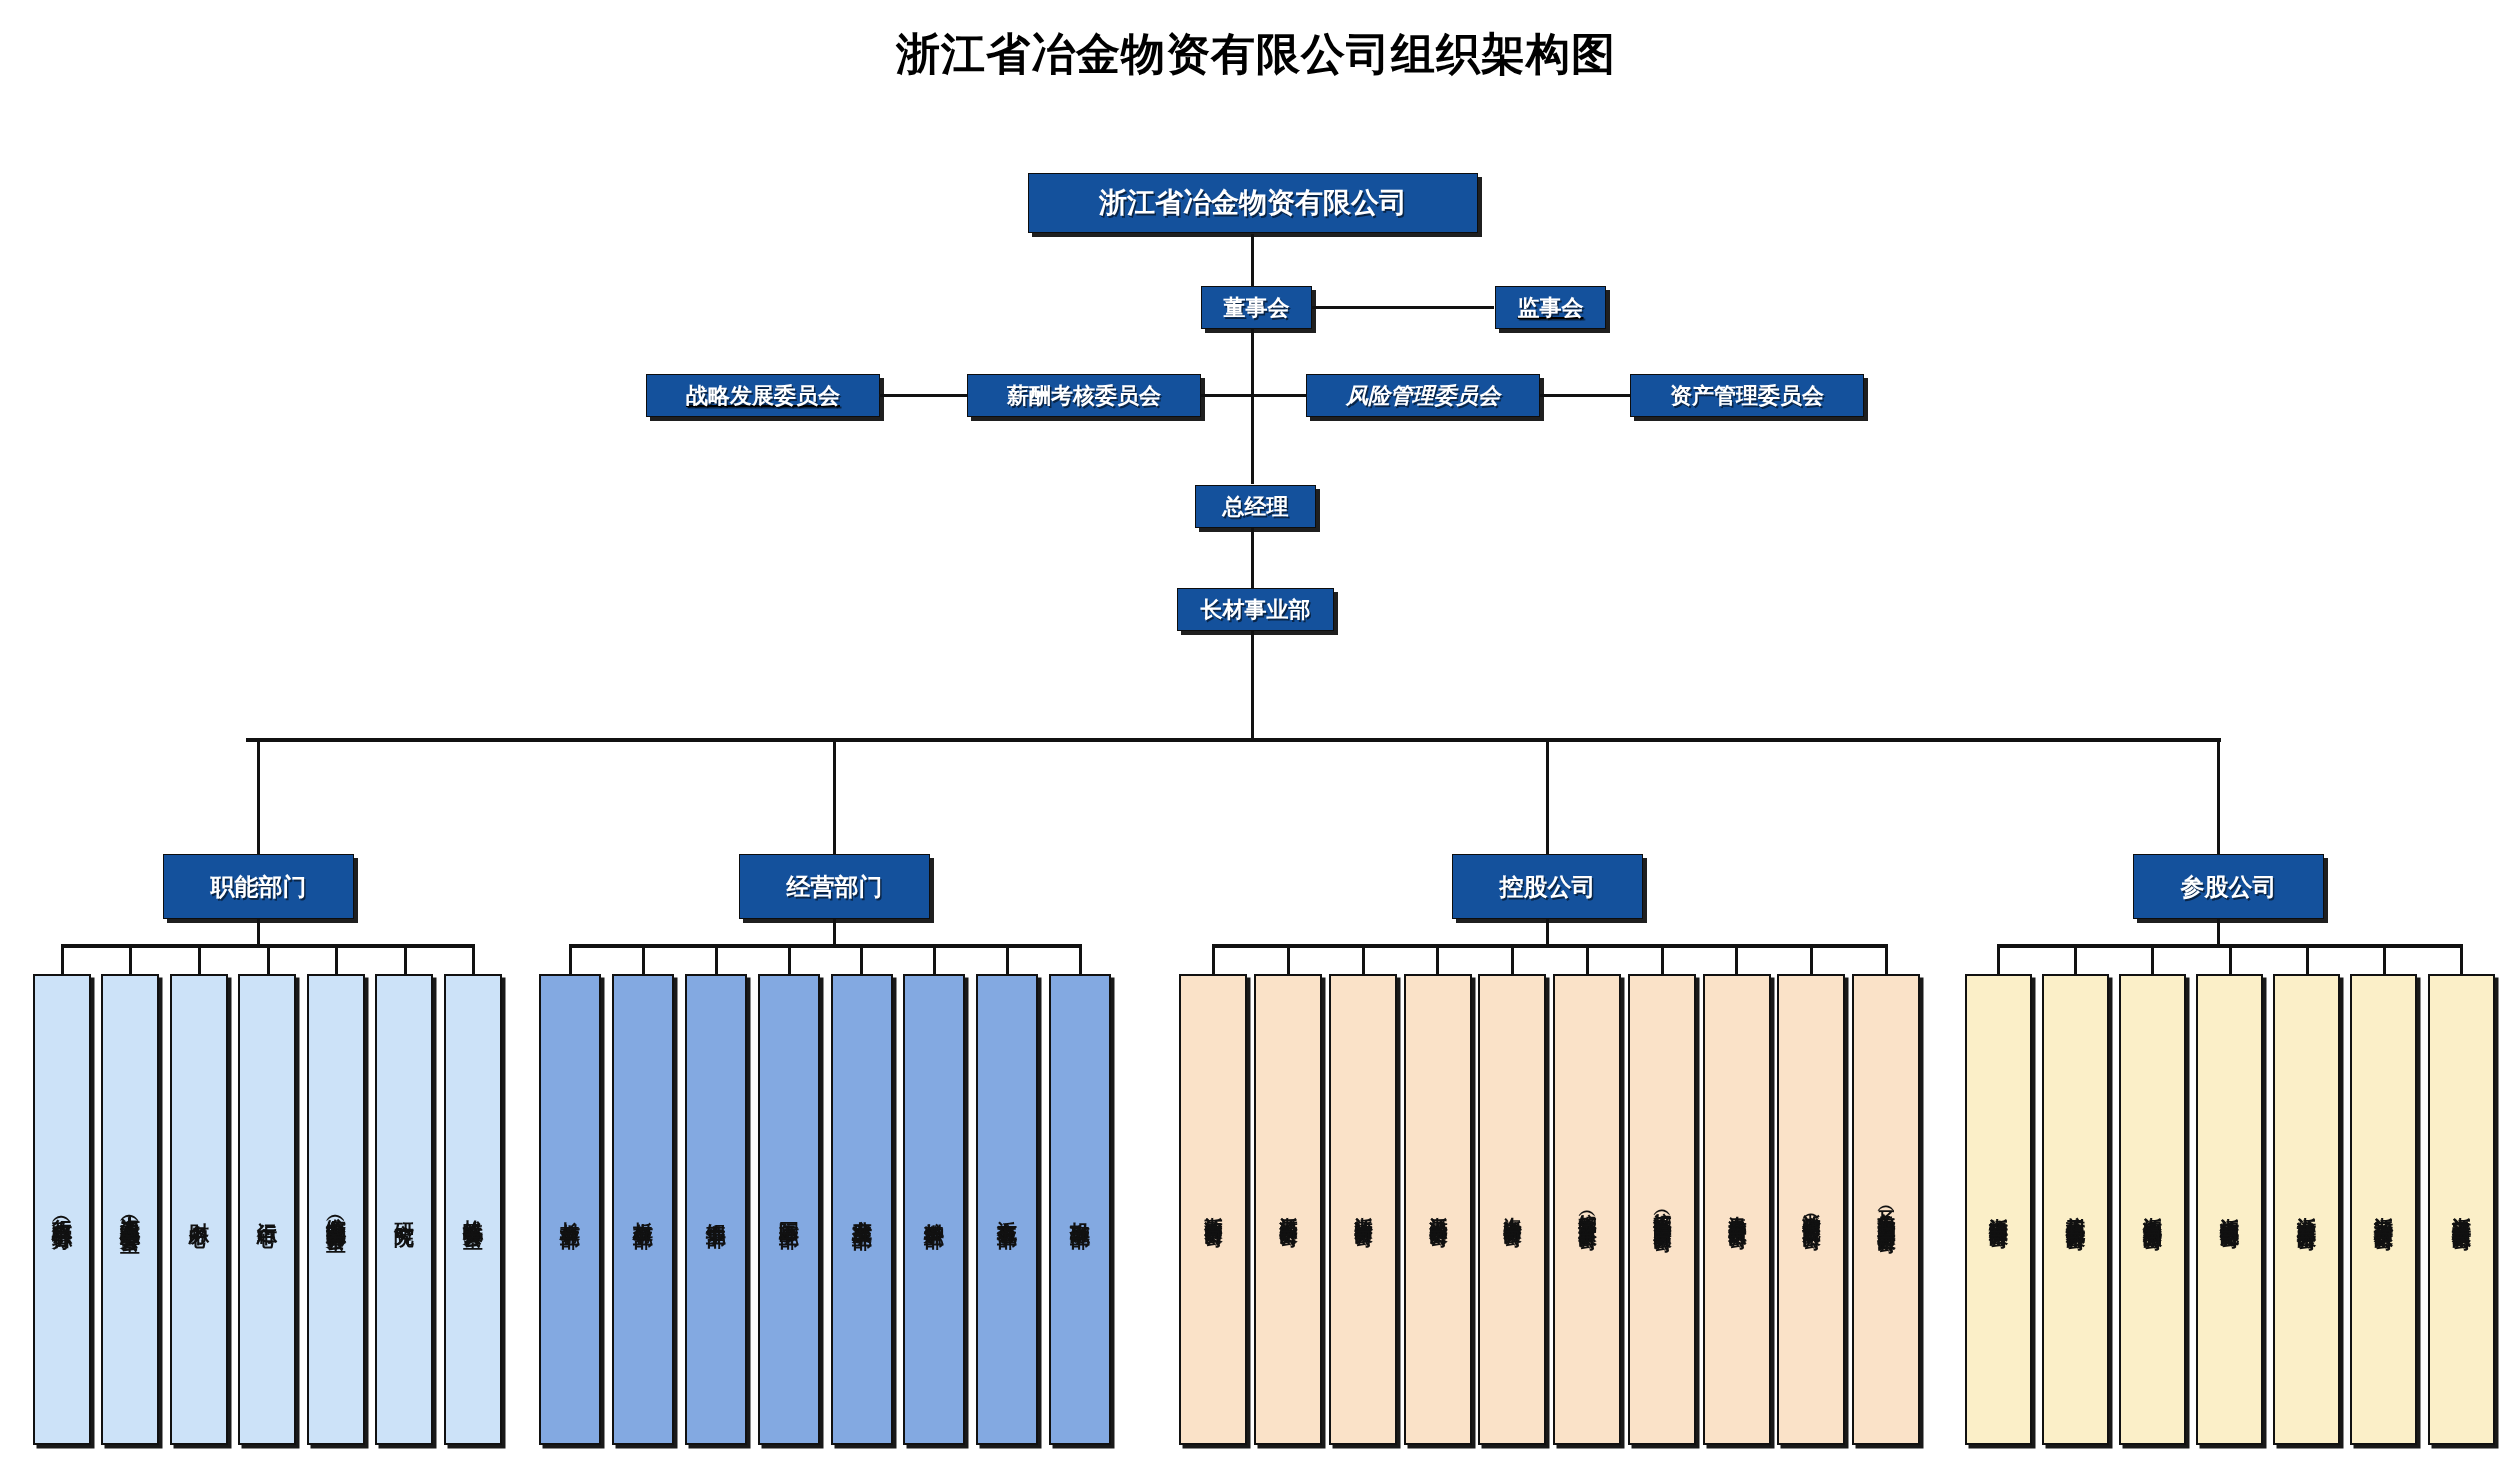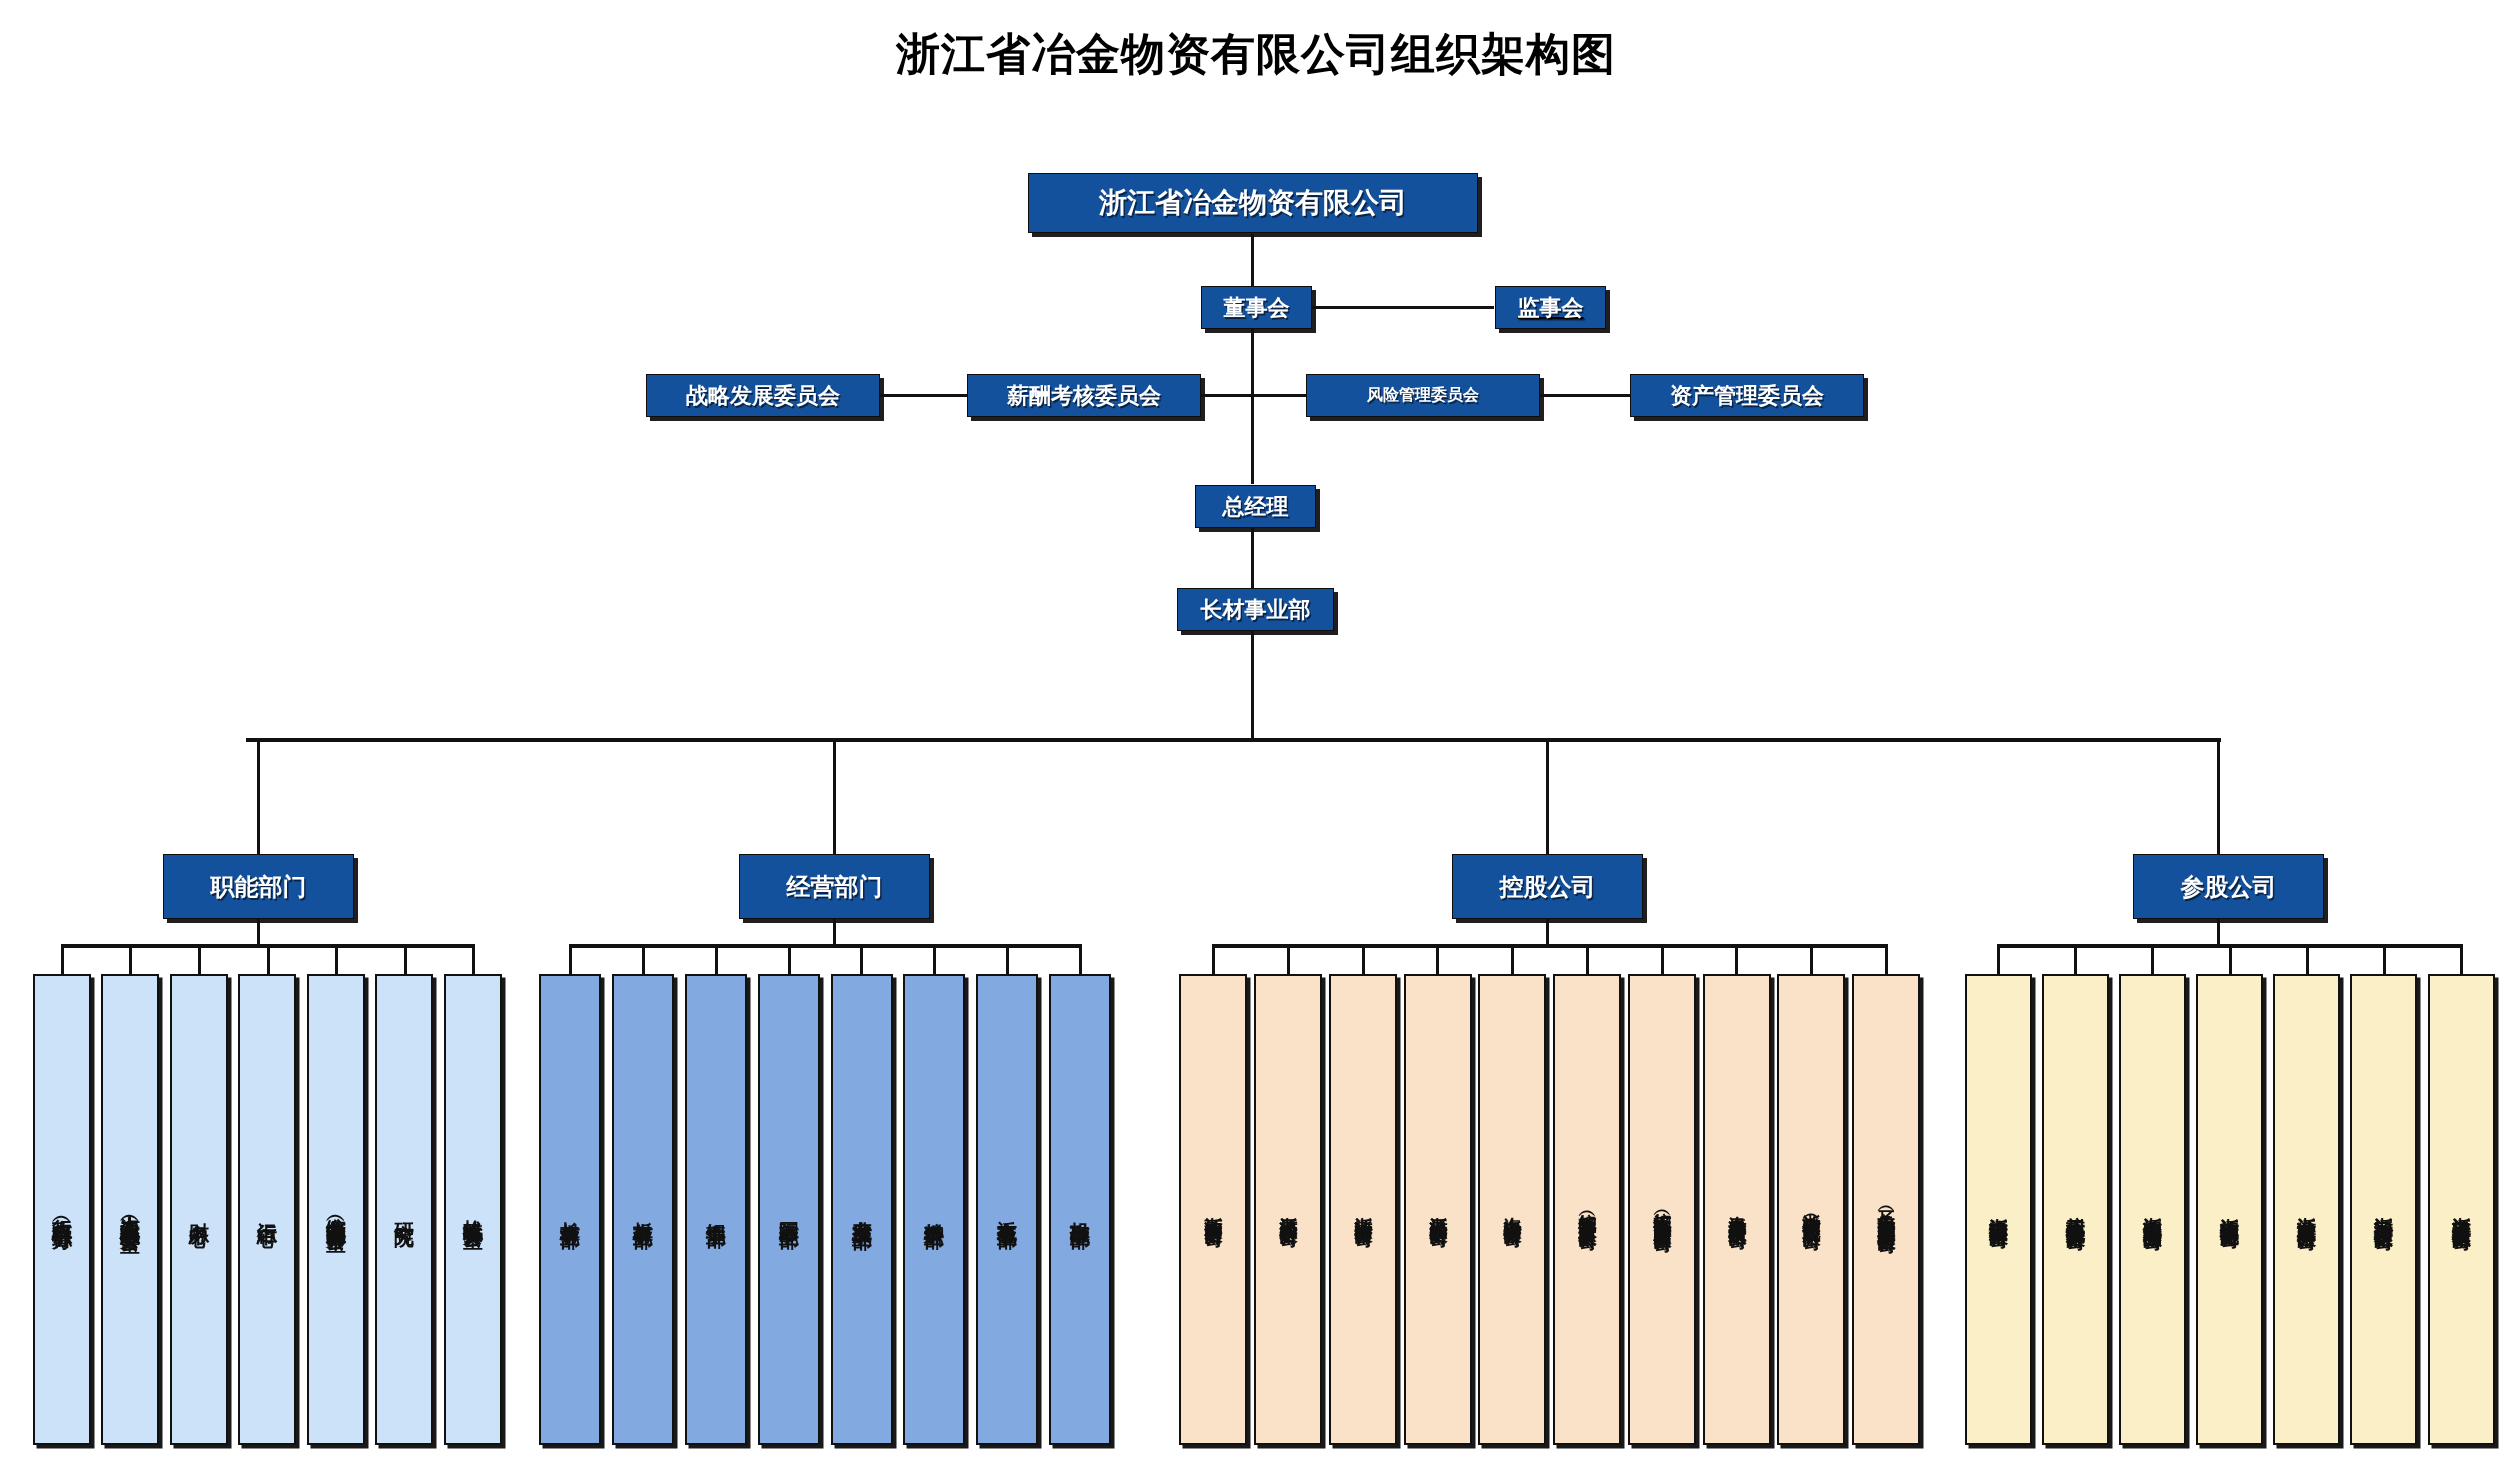--- a/index.html
+++ b/index.html
@@ -57,30 +57,30 @@
   </div>
 
   <div class="box navy" style="left:1201px;top:286px;width:111px;height:43px;">
     <span style="font-size:22px;">董事会</span>
   </div>
 
   <div class="box navy" style="left:1495px;top:286px;width:111px;height:43px;text-decoration:underline;">
     <span style="font-size:22px;">监事会</span>
   </div>
 
-  <div class="box navy" style="left:646px;top:374px;width:234px;height:43px;">
+  <div class="box navy" style="left:646px;top:374px;width:234px;height:43px;text-decoration:underline;">
     <span style="font-size:22px;">战略发展委员会</span>
   </div>
 
   <div class="box navy" style="left:967px;top:374px;width:234px;height:43px;">
     <span style="font-size:22px;">薪酬考核委员会</span>
   </div>
 
   <div class="box navy" style="left:1306px;top:374px;width:234px;height:43px;">
-    <span style="font-size:16px;">风险管理委员会</span>
+    <span style="font-size:22px;font-style:italic;">风险管理委员会</span>
   </div>
 
   <div class="box navy" style="left:1630px;top:374px;width:234px;height:43px;">
     <span style="font-size:22px;">资产管理委员会</span>
   </div>
 
   <div class="box navy" style="left:1195px;top:485px;width:121px;height:43px;">
     <span style="font-size:22px;">总经理</span>
   </div>
 

